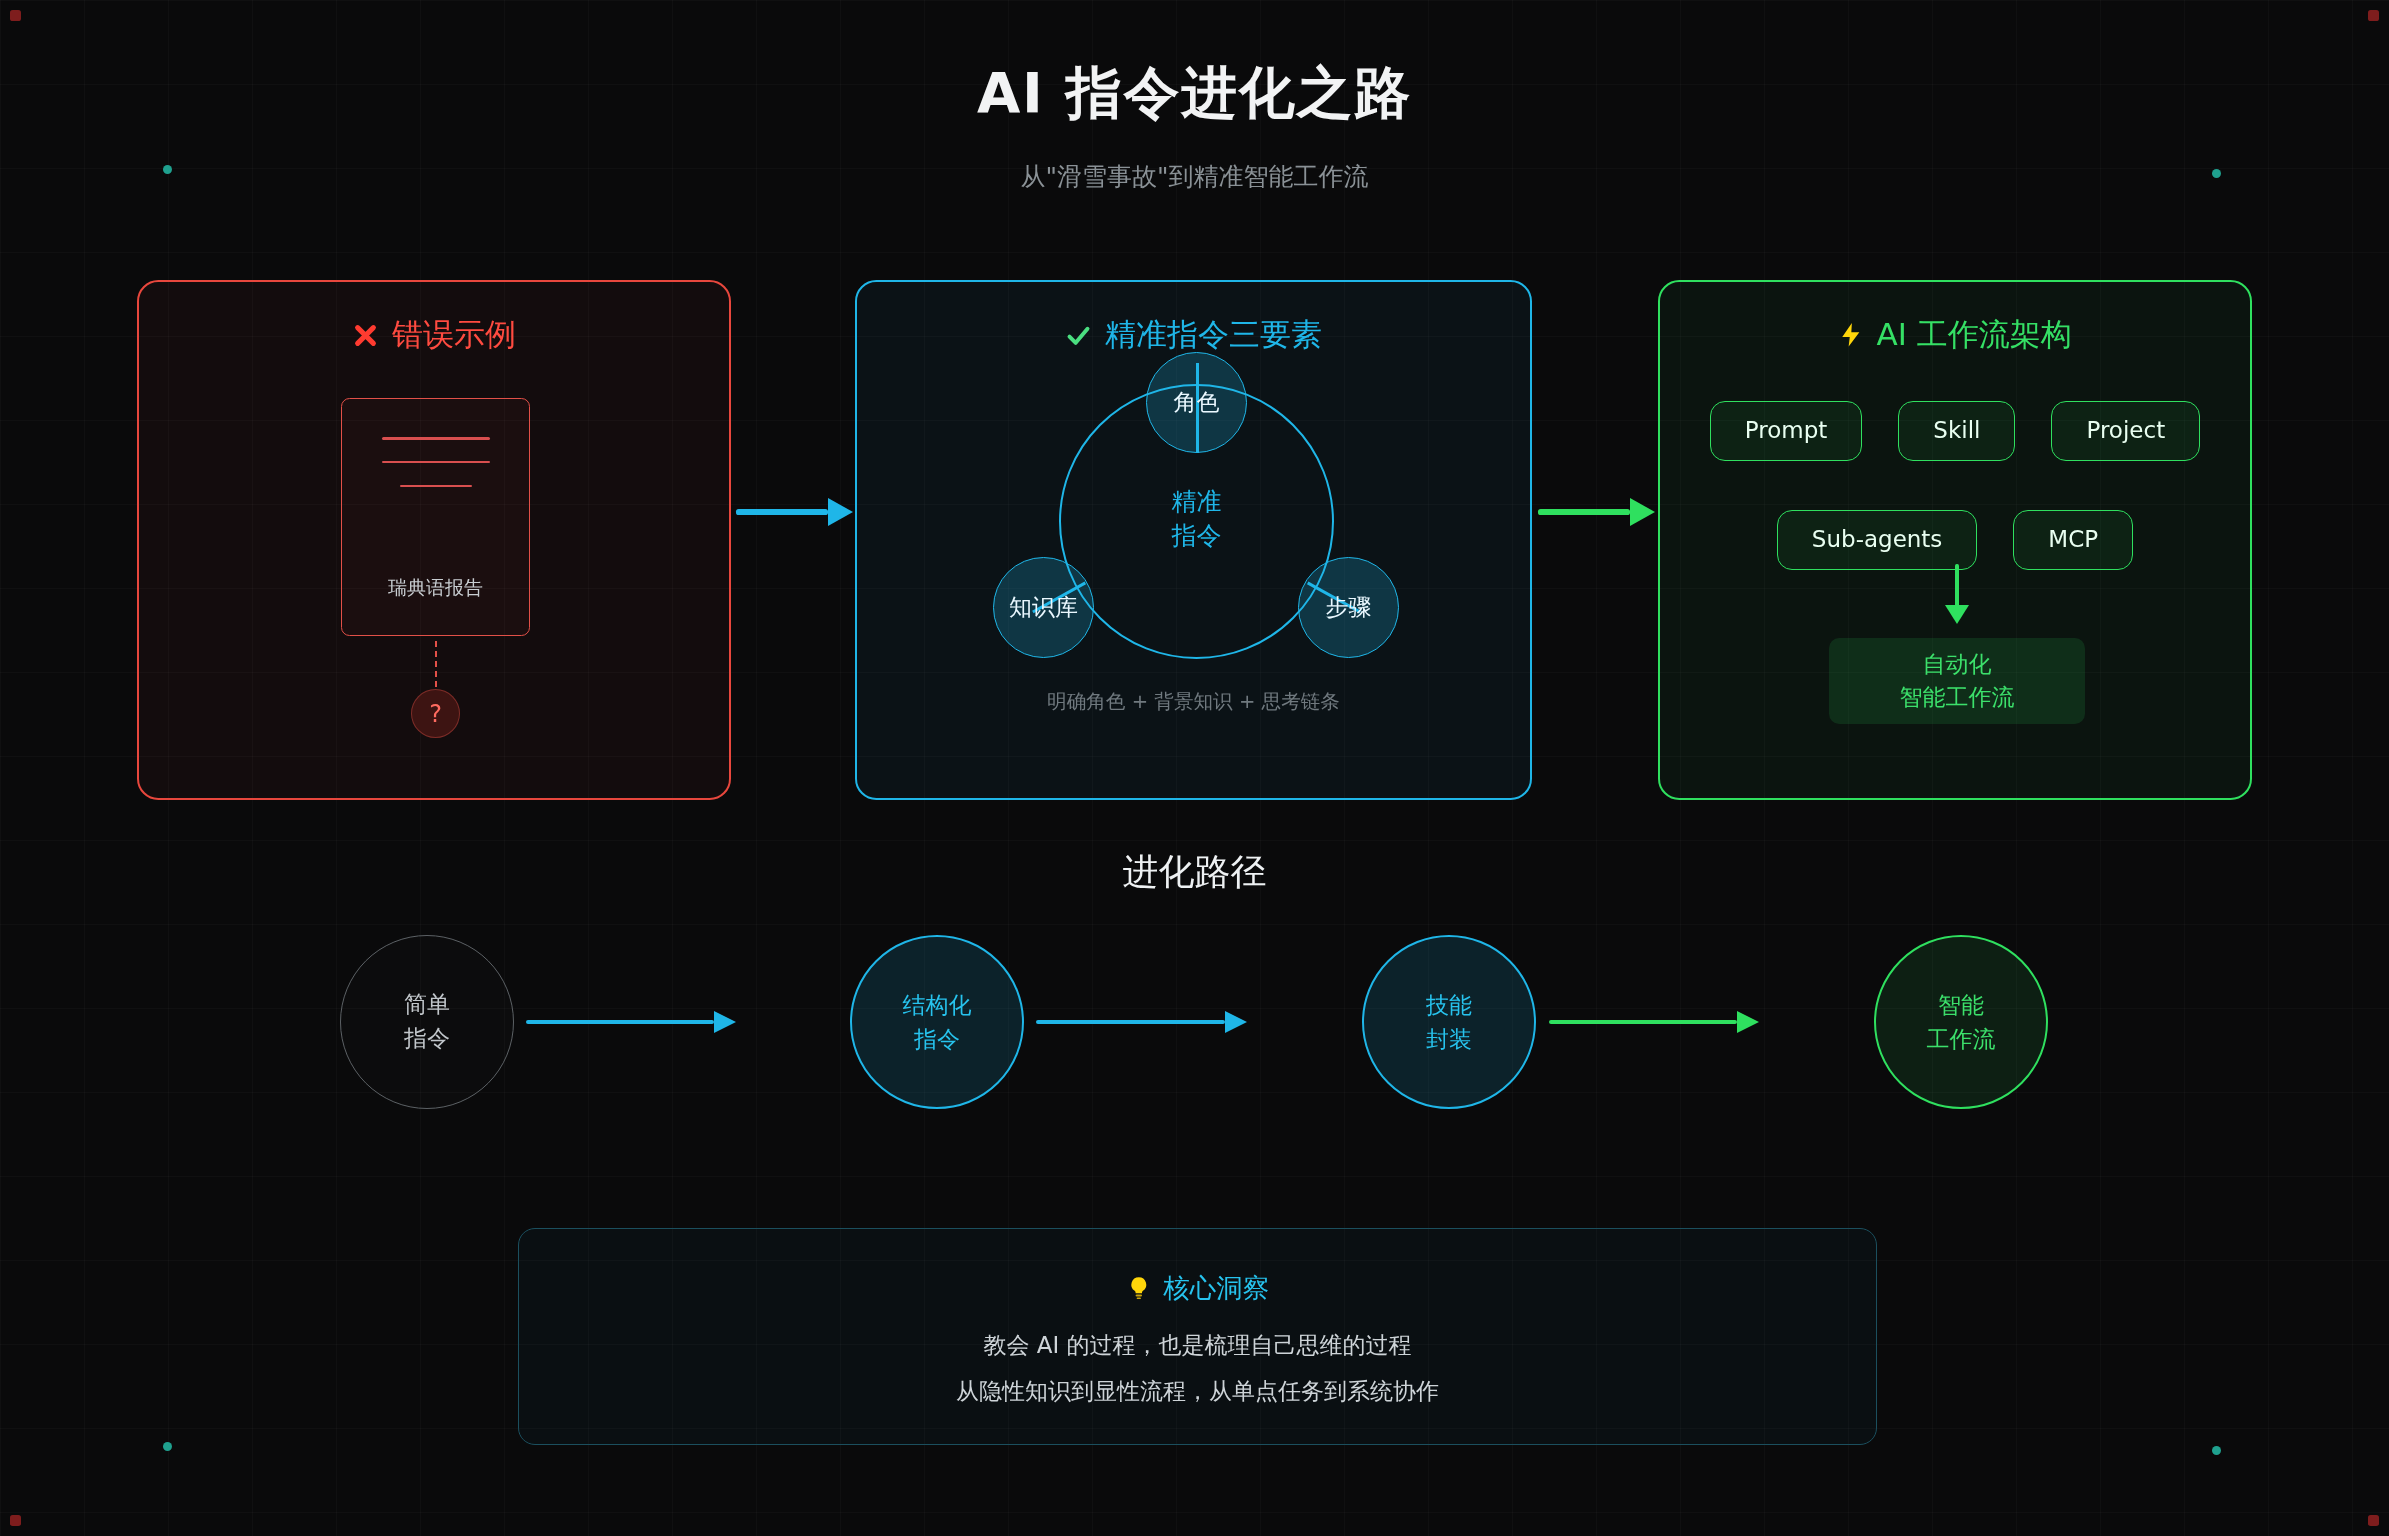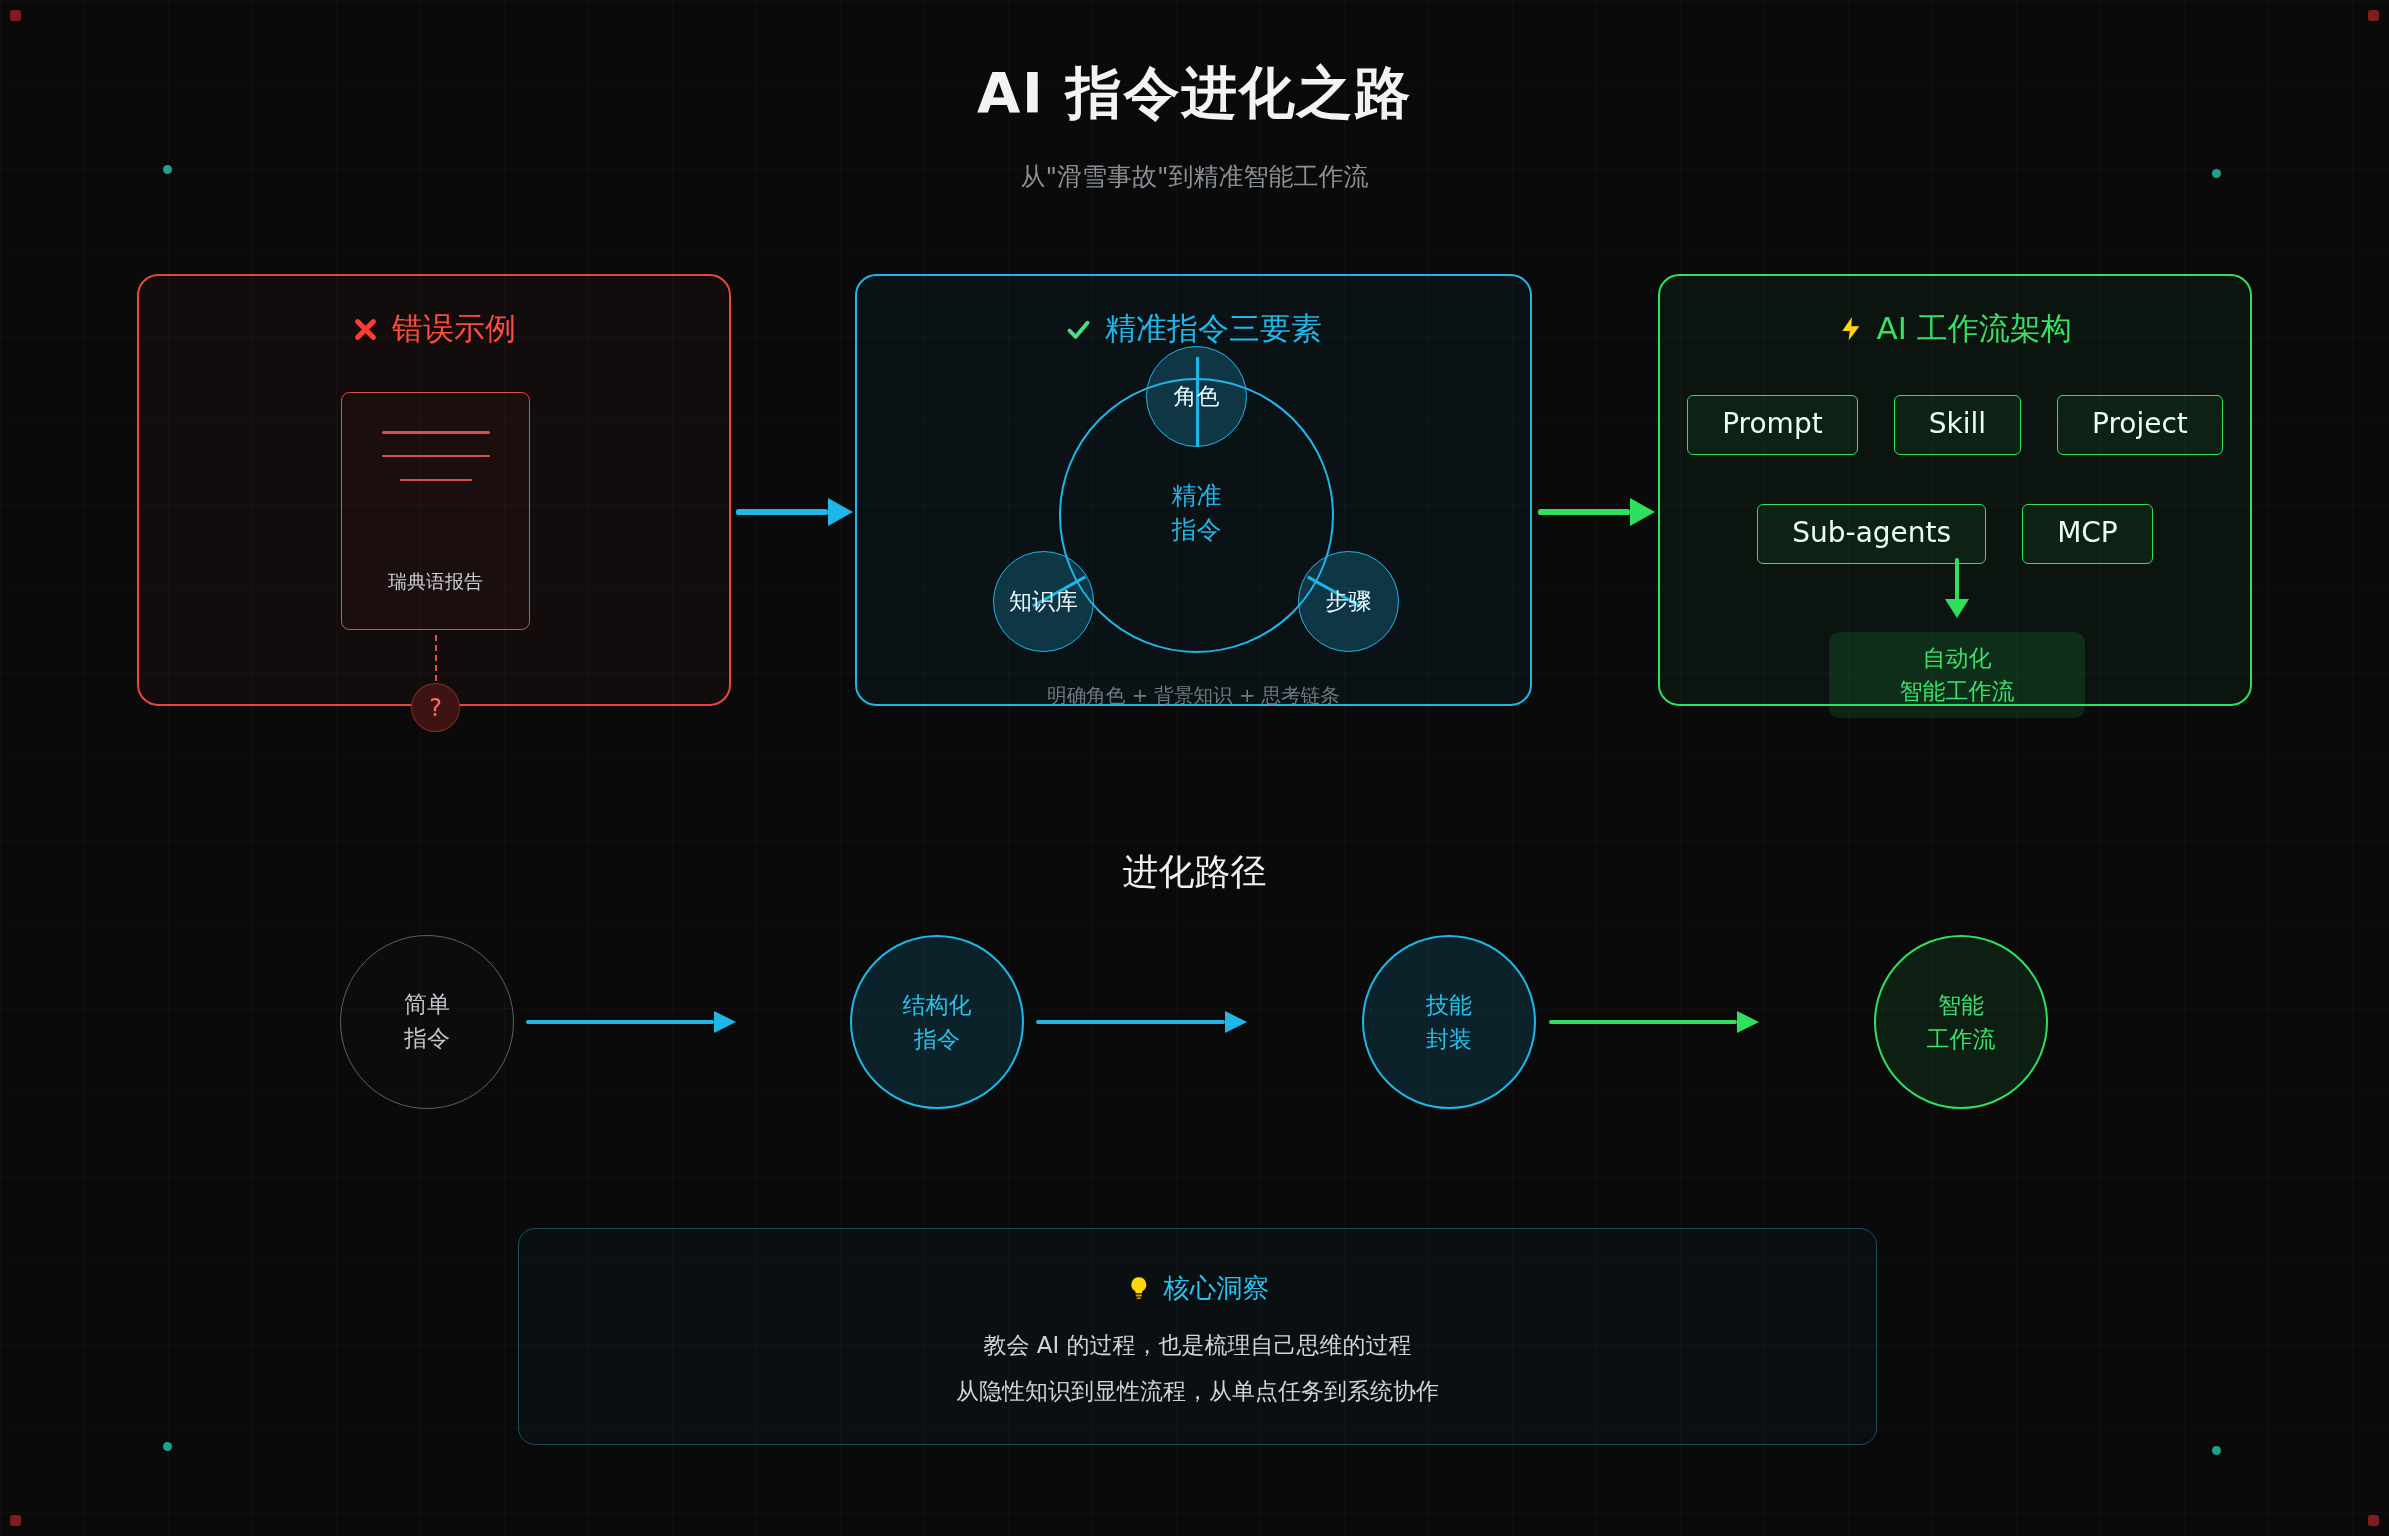--- a/index.html
+++ b/index.html
@@ -17,21 +17,21 @@
 
   
   .page-title{top:56px;left:0;width:100%;text-align:center;font-size:56px;font-weight:600;color:#f2f3f4;letter-spacing:1.7px;}
   .page-subtitle{top:160px;left:0;width:100%;text-align:center;font-size:25px;color:#8a9196;}
 
   
   .corner-red{width:11px;height:11px;border-radius:2.6px;background:#7e1d1d;}
   .corner-teal{width:9.4px;height:9.4px;border-radius:50%;background:#1fa18f;}
 
   
-  .panel{position:absolute;top:274px;height:432px;border-radius:21.3px;box-sizing:border-box;}
+  .panel{position:absolute;top:280px;height:520px;border-radius:21.3px;box-sizing:border-box;}
   .panel-red{left:137px;width:594px;border:2.6px solid #e8473d;background:rgba(232,71,61,0.045);}
   .panel-cyan{left:855px;width:677px;border:2.6px solid #1fb6e8;background:rgba(31,182,232,0.05);}
   .panel-green{left:1658px;width:594px;border:2.6px solid #2fe05f;background:rgba(47,224,95,0.05);}
   .panel-header{position:absolute;top:32px;left:0;width:100%;display:flex;align-items:center;justify-content:center;gap:12.8px;font-size:31px;font-weight:500;}
   .panel-red .panel-header{color:#ff4b40;}
   .panel-cyan .panel-header{color:#1fb6e8;}
   .panel-green .panel-header{color:#35e065;}
 
   
   .doc-card{position:absolute;left:202px;top:116px;width:189px;height:238px;border:1.7px solid #e25048;border-radius:8.5px;background:rgba(226,80,72,0.04);box-sizing:border-box;}
@@ -53,21 +53,21 @@
   .node-circle{position:absolute;width:101px;height:101px;border-radius:50%;background:rgba(31,182,232,0.22);border:1.7px solid #1fb6e8;display:flex;align-items:center;justify-content:center;color:#eaf8ff;font-size:23px;box-sizing:border-box;}
   .node-top{left:289px;top:70px;}
   .node-left{left:136px;top:275px;}
   .node-right{left:441px;top:275px;}
   .venn-caption{position:absolute;top:406px;left:0;width:100%;text-align:center;color:#70797f;font-size:19.6px;}
 
   
   .chip-row{position:absolute;left:0;width:100%;display:flex;justify-content:center;gap:36px;}
   .chip-row.r1{top:119px;}
   .chip-row.r2{top:213px;margin-top:15px;}
-  .chip{height:60px;line-height:56px;padding:0 34px;border:1.7px solid #2fe05f;border-radius:6px;background:rgba(47,224,95,0.07);color:#e9fff1;font-size:28px;box-sizing:border-box;}
+  .chip{height:60px;line-height:56px;padding:0 34px;border:1.7px solid #2fe05f;border-radius:15px;background:rgba(47,224,95,0.07);color:#e9fff1;font-size:23px;box-sizing:border-box;}
   .v-arrow-shaft{position:absolute;left:295px;top:282px;width:4.3px;height:43px;background:#2fe05f;border-radius:1.7px;}
   .v-arrow-head{position:absolute;left:285px;top:323px;width:0;height:0;border-left:12px solid transparent;border-right:12px solid transparent;border-top:19px solid #2fe05f;}
   .result-box{position:absolute;left:169px;top:356px;width:256px;height:86px;border-radius:10.2px;background:rgba(47,224,95,0.13);display:flex;flex-direction:column;align-items:center;justify-content:center;color:#3ce06b;font-size:23px;line-height:1.45;}
 
   
   .h-arrow{position:absolute;display:flex;align-items:center;}
   .h-arrow .shaft{height:6px;border-radius:2.6px;}
   .h-arrow .head{width:0;height:0;border-top:14.5px solid transparent;border-bottom:14.5px solid transparent;}
   .h-arrow.small .shaft{height:4.3px;}
   .h-arrow.small .head{border-top-width:11px;border-bottom-width:11px;}

